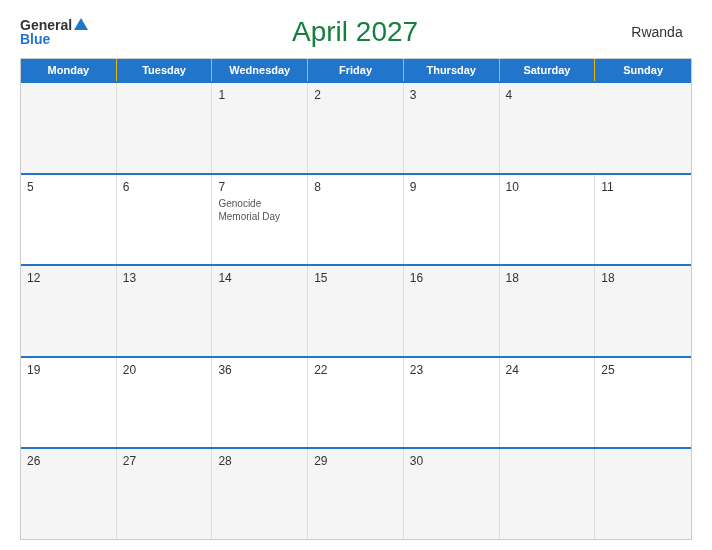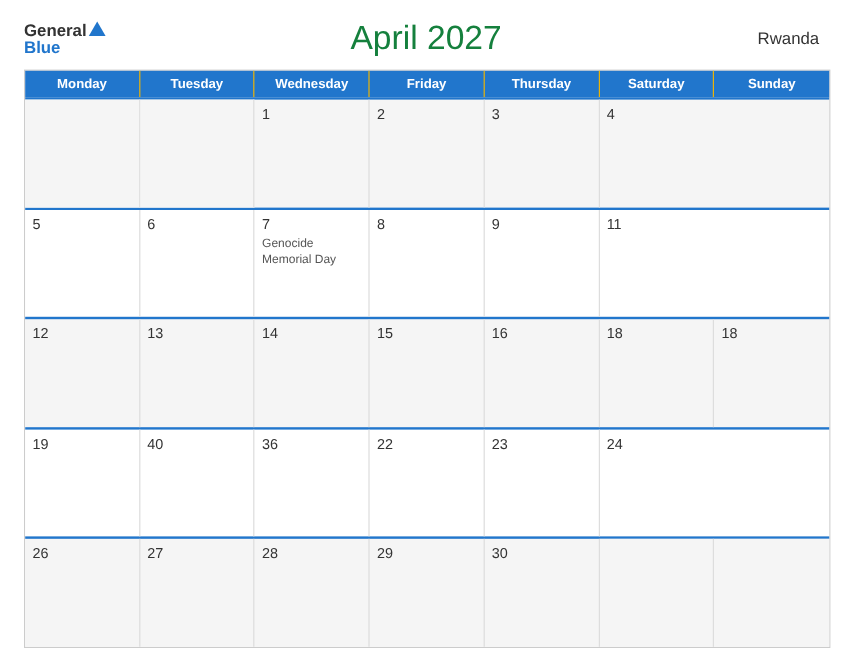--- a/index.html
+++ b/index.html
@@ -211,20 +211,23 @@
           <span class="day-number">7</span>
           <div class="holiday-name">Genocide Memorial Day</div>
         </div>
         <div class="day-cell">
           <span class="day-number">8</span>
         </div>
         <div class="day-cell">
           <span class="day-number">9</span>
         </div>
         <div class="day-cell">
+          <span class="day-number">10</span>
+        </div>
+        <div class="day-cell">
           <span class="day-number">11</span>
         </div>
       </div>
 
       <div class="week-row">
         <div class="day-cell">
           <span class="day-number">12</span>
         </div>
         <div class="day-cell">
           <span class="day-number">13</span>
@@ -244,33 +247,36 @@
         <div class="day-cell">
           <span class="day-number">18</span>
         </div>
       </div>
 
       <div class="week-row">
         <div class="day-cell">
           <span class="day-number">19</span>
         </div>
         <div class="day-cell">
-          <span class="day-number">40</span>
+          <span class="day-number">20</span>
         </div>
         <div class="day-cell">
           <span class="day-number">36</span>
         </div>
         <div class="day-cell">
           <span class="day-number">22</span>
         </div>
         <div class="day-cell">
           <span class="day-number">23</span>
         </div>
         <div class="day-cell">
           <span class="day-number">24</span>
+        </div>
+        <div class="day-cell">
+          <span class="day-number">25</span>
         </div>
       </div>
 
       <div class="week-row">
         <div class="day-cell">
           <span class="day-number">26</span>
         </div>
         <div class="day-cell">
           <span class="day-number">27</span>
         </div>

